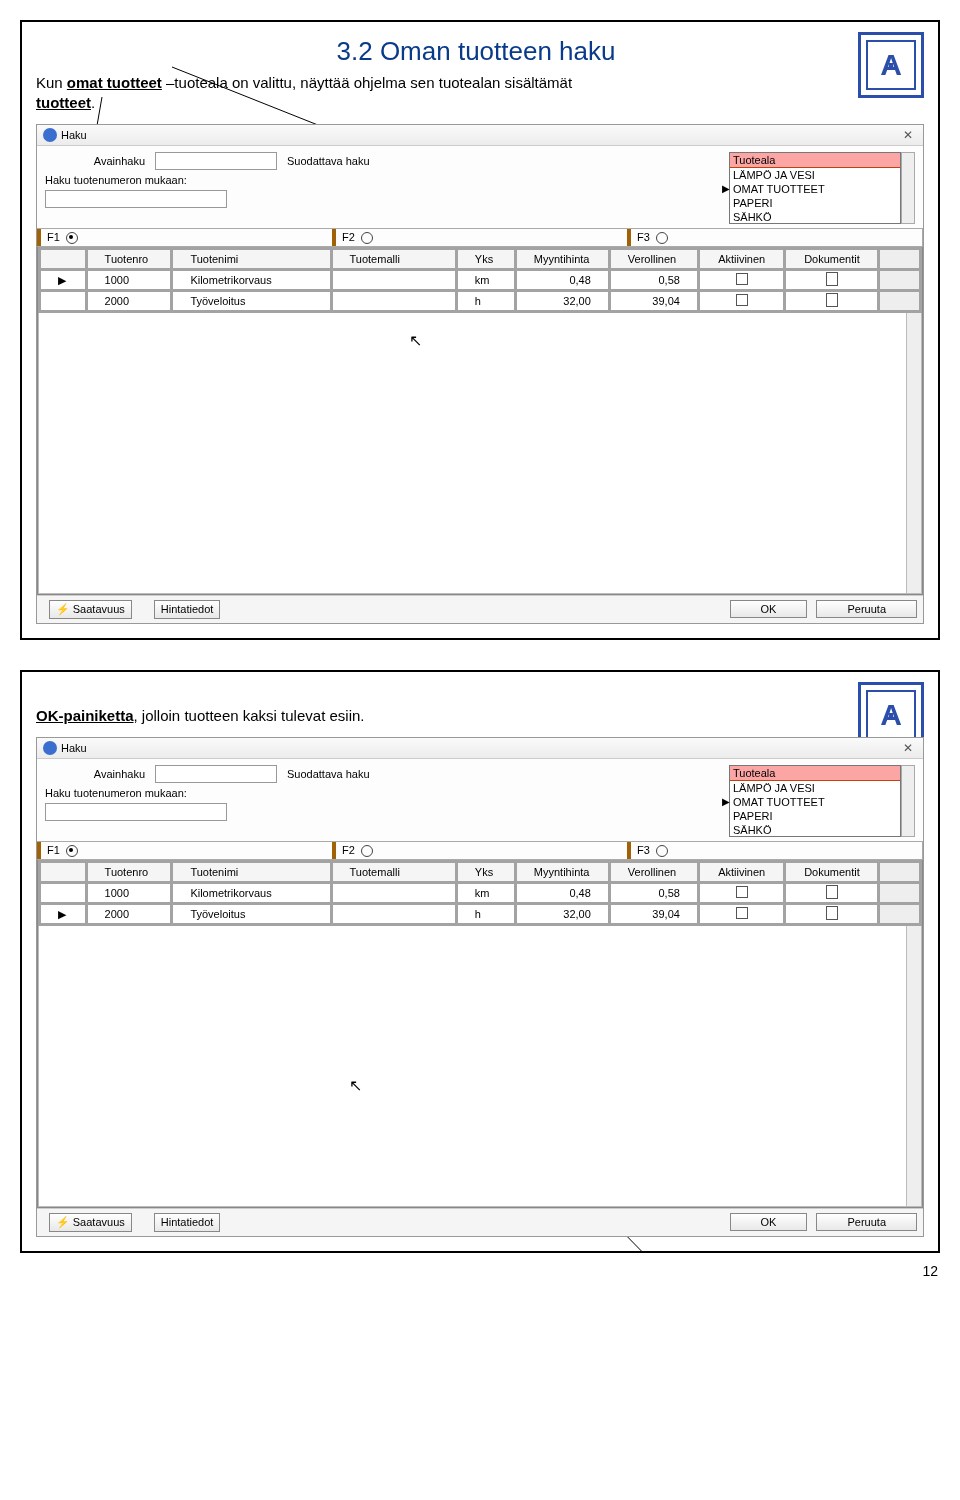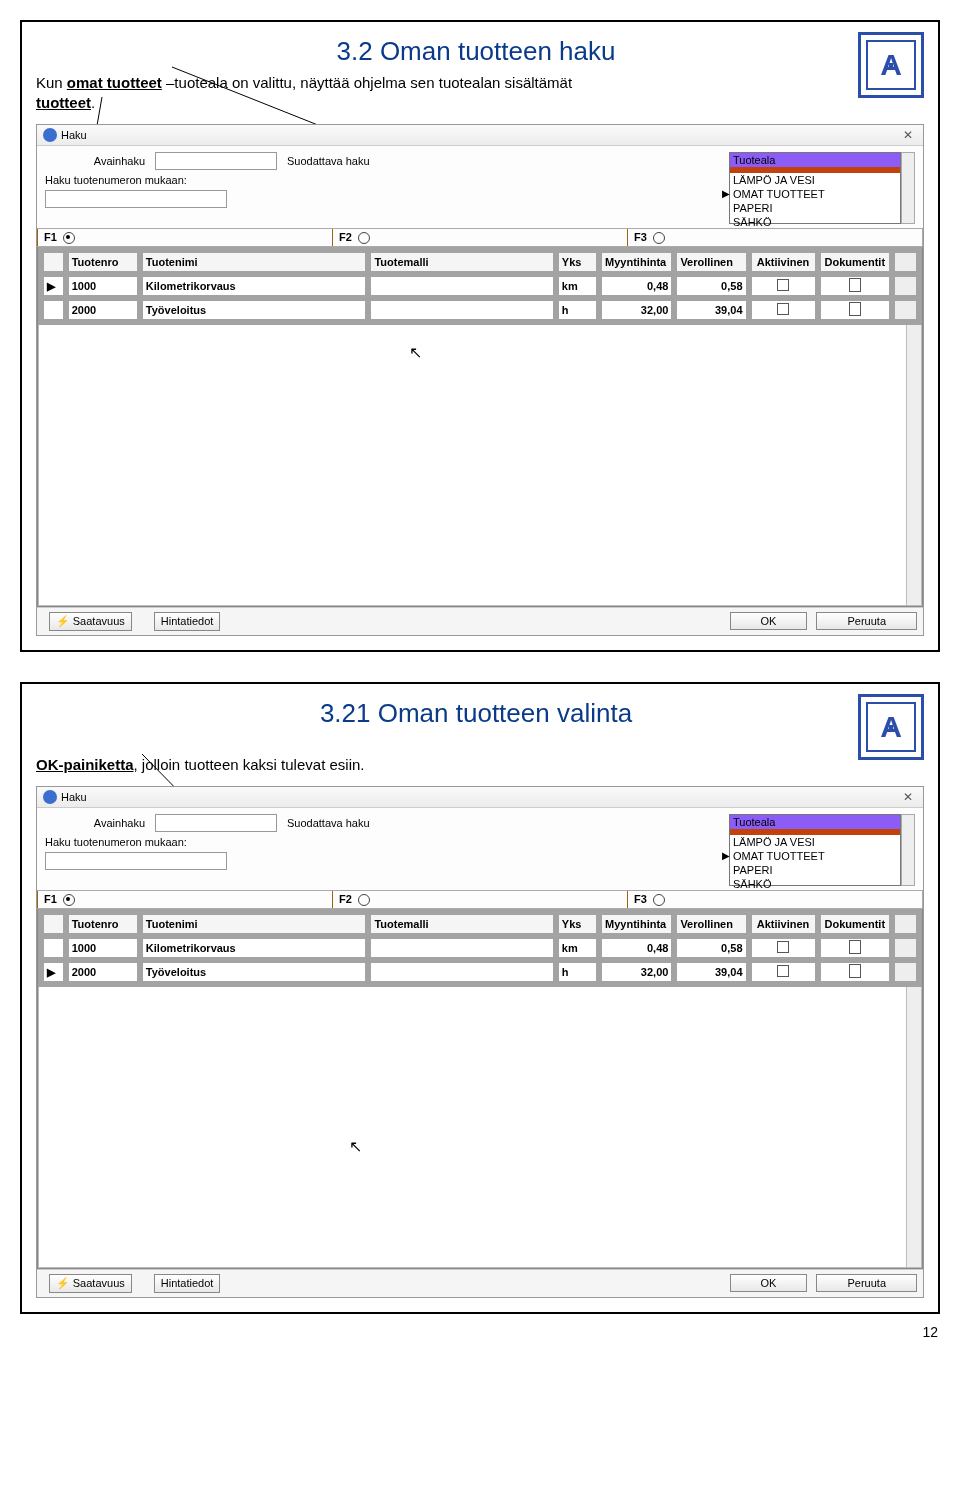--- a/index.html
+++ b/index.html
@@ -98,22 +98,22 @@
   .listpane {
     border: 1px solid #777;
     width: 170px;
     height: 70px;
     background: #fff;
     position: relative;
   }
   .listpane .lh {
     font-size: 11px;
     padding: 1px 3px;
-    border-bottom: 6px solid #c2410c;
-    background: #8b5cf6;
+    border-bottom: 1px solid #c2410c;
+    background: #fca5a5;
   }
   .listpane .li {
     font-size: 11px;
     padding: 1px 3px;
     white-space: nowrap;
   }
   .listpane .li.sel { background: #fff; font-weight: normal; }
   .listpane .marker {
     position: absolute;
     left: -8px;
@@ -130,40 +130,39 @@
   .rightlist-wrap { position: relative; margin-right: 14px; }
 
   
   .radiorow {
     display: flex;
     border: 1px solid #aaa;
     border-left: none;
     font-size: 11px;
   }
   .radiorow .cell {
-    border-left: 1px solid #a16207;
+    border-left: 4px solid #a16207;
     padding: 2px 6px;
     flex: 1;
-    font-weight: bold;
   }
   .radio { display:inline-block; width:10px; height:10px; border:1px solid #444; border-radius:50%; vertical-align:middle; margin-left:6px; position:relative; }
   .radio.checked::after { content:""; position:absolute; top:2px;left:2px;width:4px;height:4px;background:#000;border-radius:50%; }
 
   
   .grid {
     border: 1px solid #888;
     border-top: none;
     font-size: 11px;
   }
   .grid table { border-collapse: collapse; width: 100%; }
   .grid th, .grid td {
-    border: 6px solid #a3a3a3;
-    padding: 1px 3px;
+    border: 3px solid #a3a3a3;
+    padding: 1px 17px;
     text-align: left;
-    font-weight: bold;
+    font-weight: normal;
     background: #fff;
     font-size: 11px;
     height: 16px;
   }
   .grid th { background: #f5f5f5; }
   .grid td.num { text-align: right; }
   .grid td.ctr, .grid th.ctr { text-align: center; }
   .rowmarker { width: 12px; text-align:center; }
   .checkbox {
     display: inline-block; width: 10px; height: 10px;
@@ -337,21 +336,20 @@
       </div>
     </div>
   </div>
 </div>
 
 <div class="slide" style="position:relative;">
   <div class="logo">
       <span>A</span>
     </div>
   <div class="slide-header">
-    <h2 class="slide-title">3.21 Oman tuotteen valinta</h2>
     <div class="slide-desc">
       <br>
       <span class="bold underline">OK-painiketta</span><span>, jolloin tuotteen kaksi tulevat esiin.</span>
     </div>
   </div>
 
   <svg class="line">
     <line x1="120" y1="70" x2="640" y2="600" stroke="#000" stroke-width="1"></line>
   </svg>
 

